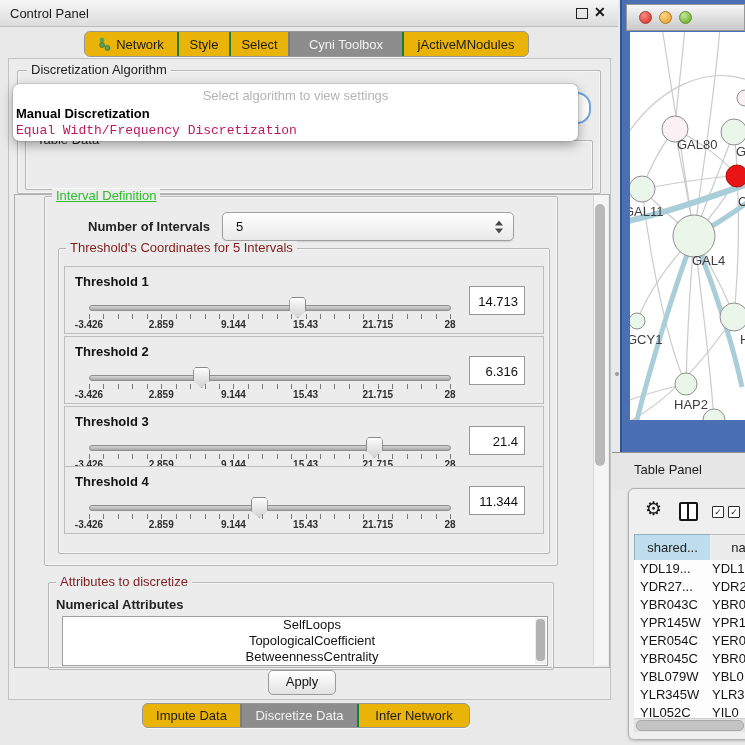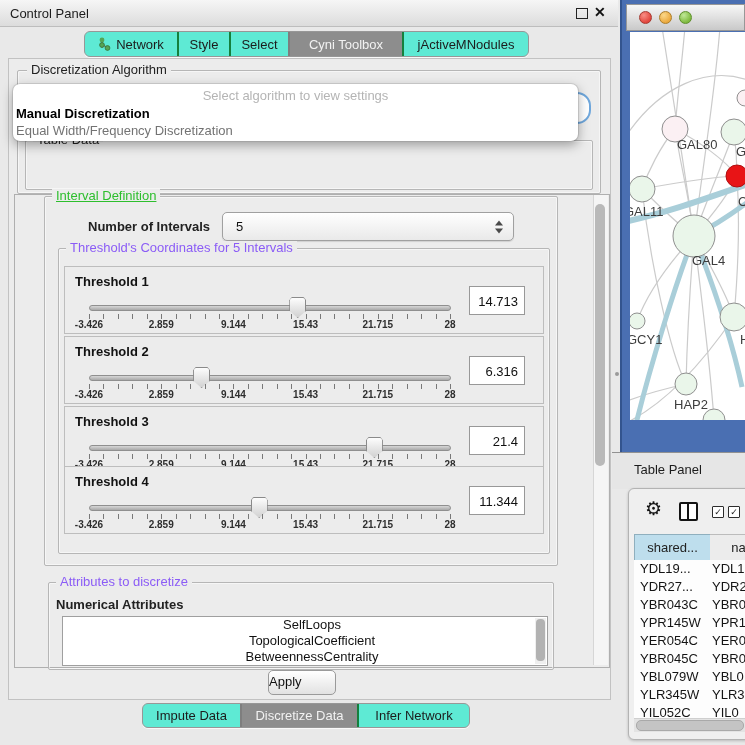--- a/index.html
+++ b/index.html
@@ -9,51 +9,51 @@
   .abs{position:absolute;}
 
   
   .cp-titlebar{left:0;top:0;width:618px;height:26px;background:linear-gradient(#f6f6f6,#dcdcdc);
                border-bottom:1px solid #bdbdbd;}
   .cp-title{left:10px;top:6px;color:#1c1c1c;}
   .float-ic{left:576px;top:8px;width:10px;height:9px;border:1.6px solid #222;background:transparent;}
   .close-ic{left:594px;top:4px;font-size:14px;font-weight:bold;color:#111;}
 
   .tabgroup{display:flex;border:1px solid #979797;border-radius:6px;overflow:hidden;
-            background:#5eead4;box-shadow:0 1px 0 rgba(255,255,255,.7);text-align:center;}
+            background:#eab308;box-shadow:0 1px 0 rgba(255,255,255,.7);text-align:center;}
   .tab{display:flex;align-items:center;justify-content:center;gap:5px;height:100%;
        border-left:2px solid #15803d;color:#1c1c1c;white-space:nowrap;}
   .tab:first-child{border-left:none;}
   .tab.sel{background:#8d8d8d;color:#f2f2f2;border-left-color:#7e7e7e;}
   .top-tabs{left:84px;top:31px;height:24px;}
   .bot-tabs{left:142px;top:703px;height:23px;}
 
   .content{left:8px;top:58px;width:601px;height:640px;border:1px solid #c2c2c2;background:#ececec;}
 
   .group{border:1px solid #b6b6b6;border-radius:2px;box-shadow:inset 0 0 0 1px rgba(255,255,255,.55);}
   .gtitle{position:absolute;padding:0 4px;background:#ececec;line-height:13px;white-space:nowrap;}
   .t-green{color:#2dbe2d;}
-  .t-blue{color:#8b5cf6;}
+  .t-blue{color:#7f1d1d;}
 
   .combo{border:1px solid #a0a0a0;border-radius:5px;background:linear-gradient(#ffffff,#e9e9e9);
          box-shadow:0 1px 1px rgba(0,0,0,.12);}
   .combo .val{position:absolute;left:13px;top:6px;color:#111;}
   .spin{position:absolute;right:10px;top:50%;transform:translateY(-50%);width:8px;height:13px;}
   .spin:before{content:"";position:absolute;left:0;top:0;border-left:4px solid transparent;
                border-right:4px solid transparent;border-bottom:5px solid #4a4a4a;}
   .spin:after{content:"";position:absolute;left:0;bottom:0;border-left:4px solid transparent;
               border-right:4px solid transparent;border-top:5px solid #4a4a4a;}
 
   .alg-combo{left:27px;top:92px;width:560px;height:28px;border:2px solid #6fa7dc;border-radius:14px;background:#fff;}
 
   .popup{left:13px;top:84px;width:565px;height:57px;background:#fff;border-radius:7px;z-index:60;
          box-shadow:0 4px 12px rgba(0,0,0,.35),0 0 0 1px rgba(0,0,0,.10);}
   .p-prompt{position:absolute;left:0;top:4px;width:100%;text-align:center;color:#b4b4b4;}
   .p-item1{position:absolute;left:3px;top:22px;font-weight:bold;color:#000;}
-  .p-item2{position:absolute;left:3px;top:39px;color:#737373;}
+  .p-item2{position:absolute;left:3px;top:39px;color:#be185d;font-family:Liberation Mono, monospace;}
 
   .scrollpane{left:14px;top:194px;width:594px;height:472px;border:1px solid #afafaf;background:#ececec;}
   .vsb-track{left:593px;top:195px;width:14px;height:470px;background:#f5f5f5;border-left:1px solid #d6d6d6;}
   .vsb-thumb{left:595px;top:204px;width:10px;height:262px;background:#b9b9b9;border-radius:5px;}
 
   .thr-panel{left:64px;width:478px;height:66px;border:1px solid #bdbdbd;background:#ececec;}
   .thr-label{position:absolute;left:10px;top:7px;font-weight:bold;color:#111;}
   .sl-track{position:absolute;left:24px;top:38px;width:360px;height:4px;border:1px solid #8f8f8f;
             border-radius:3px;background:linear-gradient(#d6d6d6,#a8a8a8);}
   .sl-thumb{position:absolute;top:30px;width:15px;height:19px;
@@ -66,21 +66,21 @@
   .thr-value{position:absolute;left:404px;top:19px;width:56px;height:29px;background:#fff;
              border:1px solid #989898;line-height:29px;text-align:right;padding-right:6px;
              box-sizing:border-box;color:#111;}
 
   .attr-list{left:62px;top:616px;width:484px;height:48px;background:#fff;border:1px solid #9f9f9f;overflow:hidden;text-align:center;}
   .attr-item{padding-left:14px;height:16px;line-height:16px;color:#111;white-space:nowrap;}
   .list-sb{position:absolute;right:1px;top:1px;width:11px;height:46px;background:#efefef;}
   .list-sb-thumb{position:absolute;left:1px;top:1px;width:9px;height:42px;background:#b2b2b2;border-radius:4px;}
 
   .apply-btn{left:268px;top:670px;width:66px;height:23px;border:1px solid #9a9a9a;border-radius:5px;
-             background:linear-gradient(#ffffff,#e2e2e2);text-align:left;line-height:22px;color:#111;}
+             background:linear-gradient(#ffffff,#e2e2e2);text-align:center;line-height:22px;color:#111;}
 
   
   .divider-dot{left:615px;top:372px;width:4px;height:4px;border-radius:50%;background:#9a9a9a;}
 
   .net-window{left:620px;top:0;width:125px;height:452px;background:#4a6fb2;
               box-shadow:inset 2px 0 0 #33548e;}
   .net-titlebar{left:626px;top:4px;width:119px;height:27px;background:linear-gradient(#f7f7f7,#c9c9c9);
                 border:1px solid #979797;box-sizing:border-box;}
   .tl{width:13px;height:13px;border-radius:50%;top:11px;box-sizing:border-box;}
   .tl-red{left:639px;background:radial-gradient(circle at 35% 30%,#f88e85,#e2463d 70%);border:1px solid #a53a31;}

